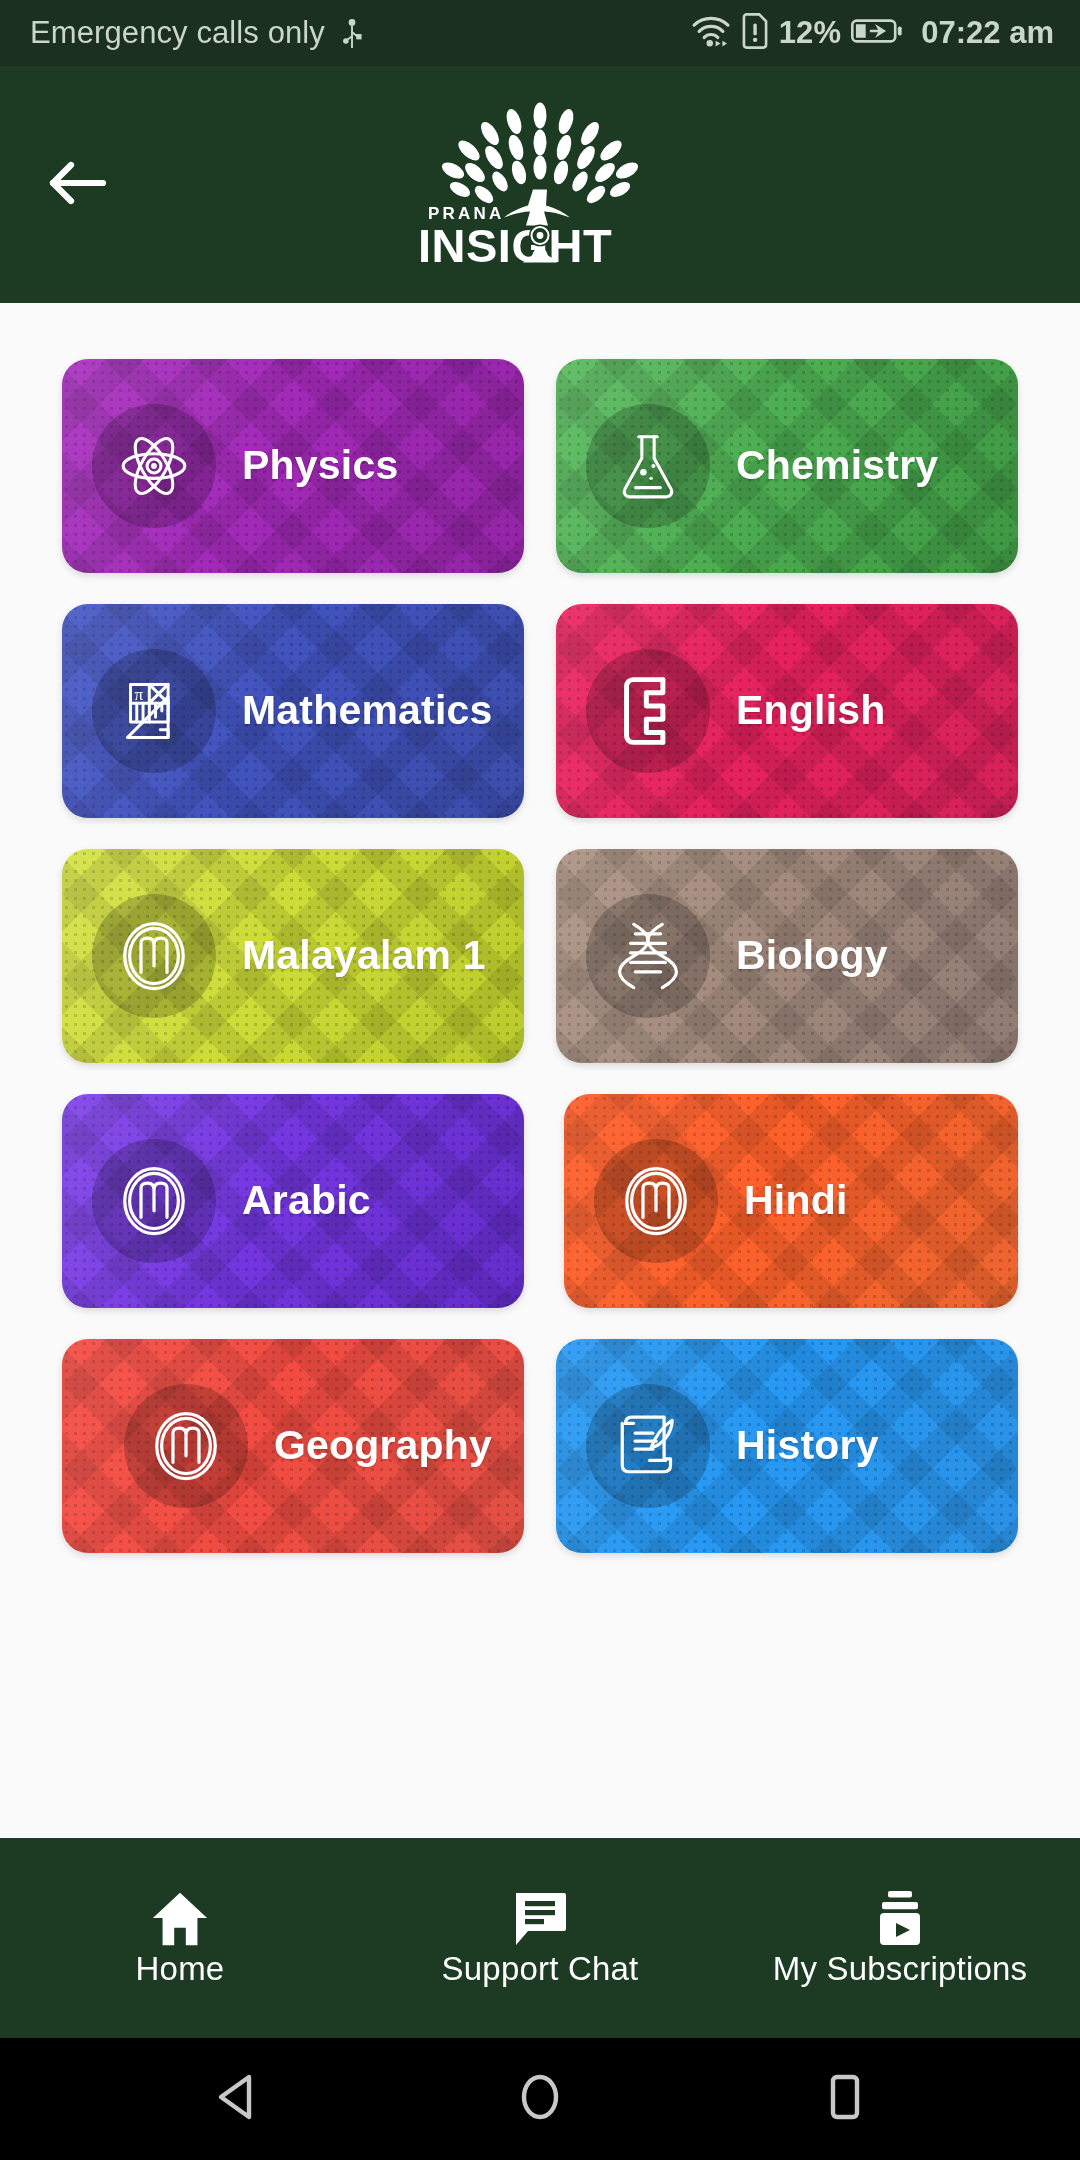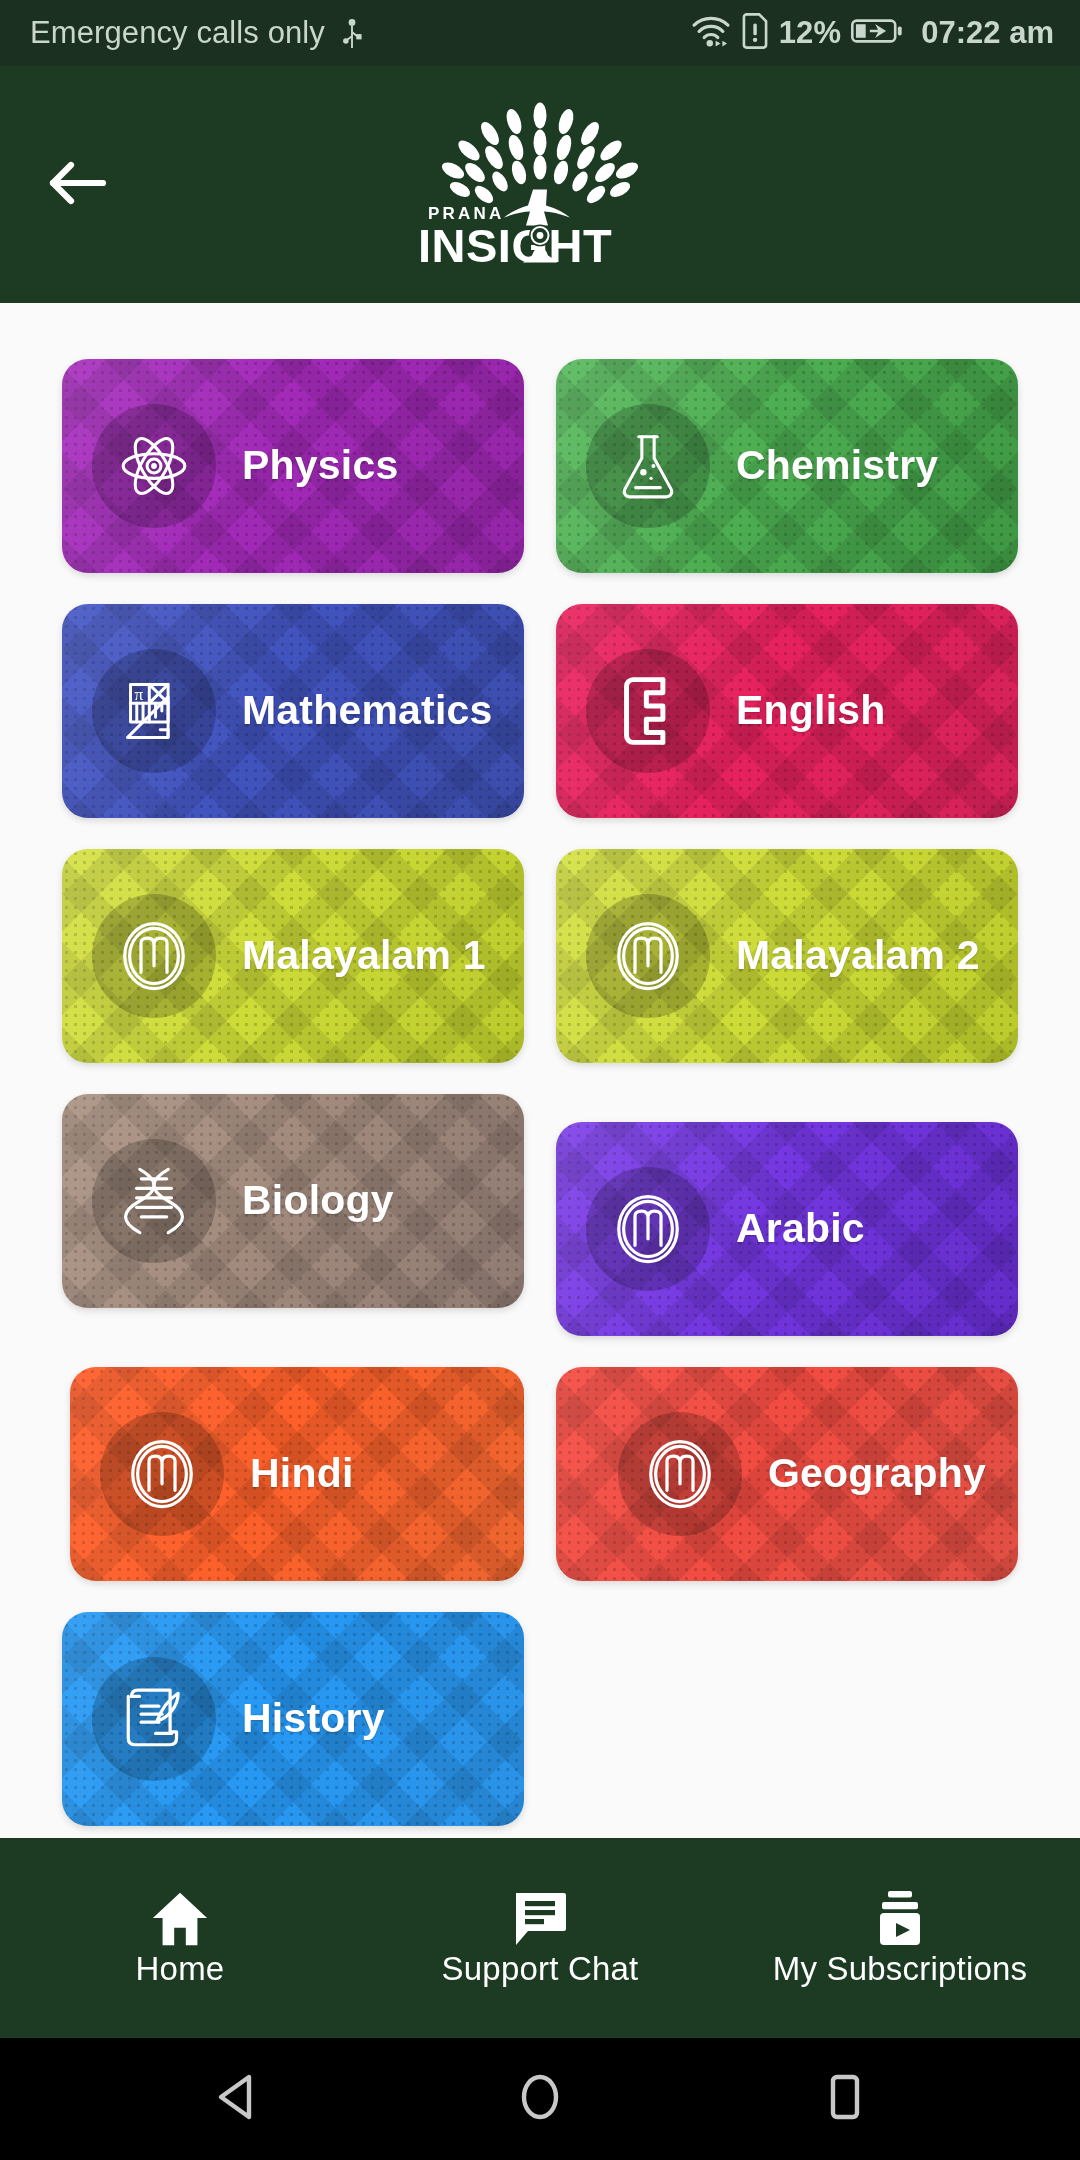--- a/index.html
+++ b/index.html
@@ -391,55 +391,41 @@
             <g fill="none" stroke="#ffffff" stroke-width="2">
               <ellipse cx="22" cy="24" rx="18" ry="20"></ellipse>
               <ellipse cx="22" cy="24" rx="15" ry="17"></ellipse>
             </g>
             <path d="M14 34 V16 q0 -3 4 -3 q4 0 4 4 V30 M22 17 q0 -4 4 -4 q4 0 4 3 V34" fill="none" stroke="#ffffff" stroke-width="2" stroke-linecap="round"></path>
           </svg>
         </div>
         <div class="card-label">Malayalam 1</div>
       </div>
 
-      <div class="card" style="background:linear-gradient(120deg,#d3e03f,#c6d72e);">
-        <div class="pattern"></div>
-        <div class="sheen"></div>
-        <div class="card-icon">
-          <svg width="72" height="78" viewBox="0 0 44 48">
-            <g fill="none" stroke="#ffffff" stroke-width="2">
-              <ellipse cx="22" cy="24" rx="18" ry="20"></ellipse>
-              <ellipse cx="22" cy="24" rx="15" ry="17"></ellipse>
-            </g>
-            <path d="M14 34 V16 q0 -3 4 -3 q4 0 4 4 V30 M22 17 q0 -4 4 -4 q4 0 4 3 V34" fill="none" stroke="#ffffff" stroke-width="2" stroke-linecap="round"></path>
-          </svg>
-        </div>
-        <div class="card-label">Malayalam 2</div>
-      </div>
 
       <div class="card" style="background:linear-gradient(120deg,#a9907f,#99837a);">
         <div class="pattern"></div>
         <div class="sheen"></div>
         <div class="card-icon">
           <svg width="70" height="76" viewBox="0 0 42 48">
             <g fill="none" stroke="#ffffff" stroke-width="2" stroke-linecap="round">
               <path d="M12 4 q18 10 0 20 q-18 10 0 20"></path>
               <path d="M30 4 q-18 10 0 20 q18 10 0 20"></path>
               <line x1="13" y1="10" x2="29" y2="10"></line>
               <line x1="10" y1="16" x2="32" y2="16"></line>
               <line x1="10" y1="22" x2="32" y2="22"></line>
               <line x1="10" y1="28" x2="32" y2="28"></line>
               <line x1="13" y1="34" x2="29" y2="34"></line>
             </g>
           </svg>
         </div>
         <div class="card-label">Biology</div>
       </div>
 
-      <div class="card" style="background:linear-gradient(120deg,#7b3ce8,#6a2fd6);margin-top:28px;">
+      <div class="card" style="background:linear-gradient(120deg,#7b3ce8,#6a2fd6);">
         <div class="pattern"></div>
         <div class="sheen"></div>
         <div class="card-icon">
           <svg width="72" height="78" viewBox="0 0 44 48">
             <g fill="none" stroke="#ffffff" stroke-width="2">
               <ellipse cx="22" cy="24" rx="18" ry="20"></ellipse>
               <ellipse cx="22" cy="24" rx="15" ry="17"></ellipse>
             </g>
             <path d="M14 34 V16 q0 -3 4 -3 q4 0 4 4 V30 M22 17 q0 -4 4 -4 q4 0 4 3 V34" fill="none" stroke="#ffffff" stroke-width="2" stroke-linecap="round"></path>
           </svg>

